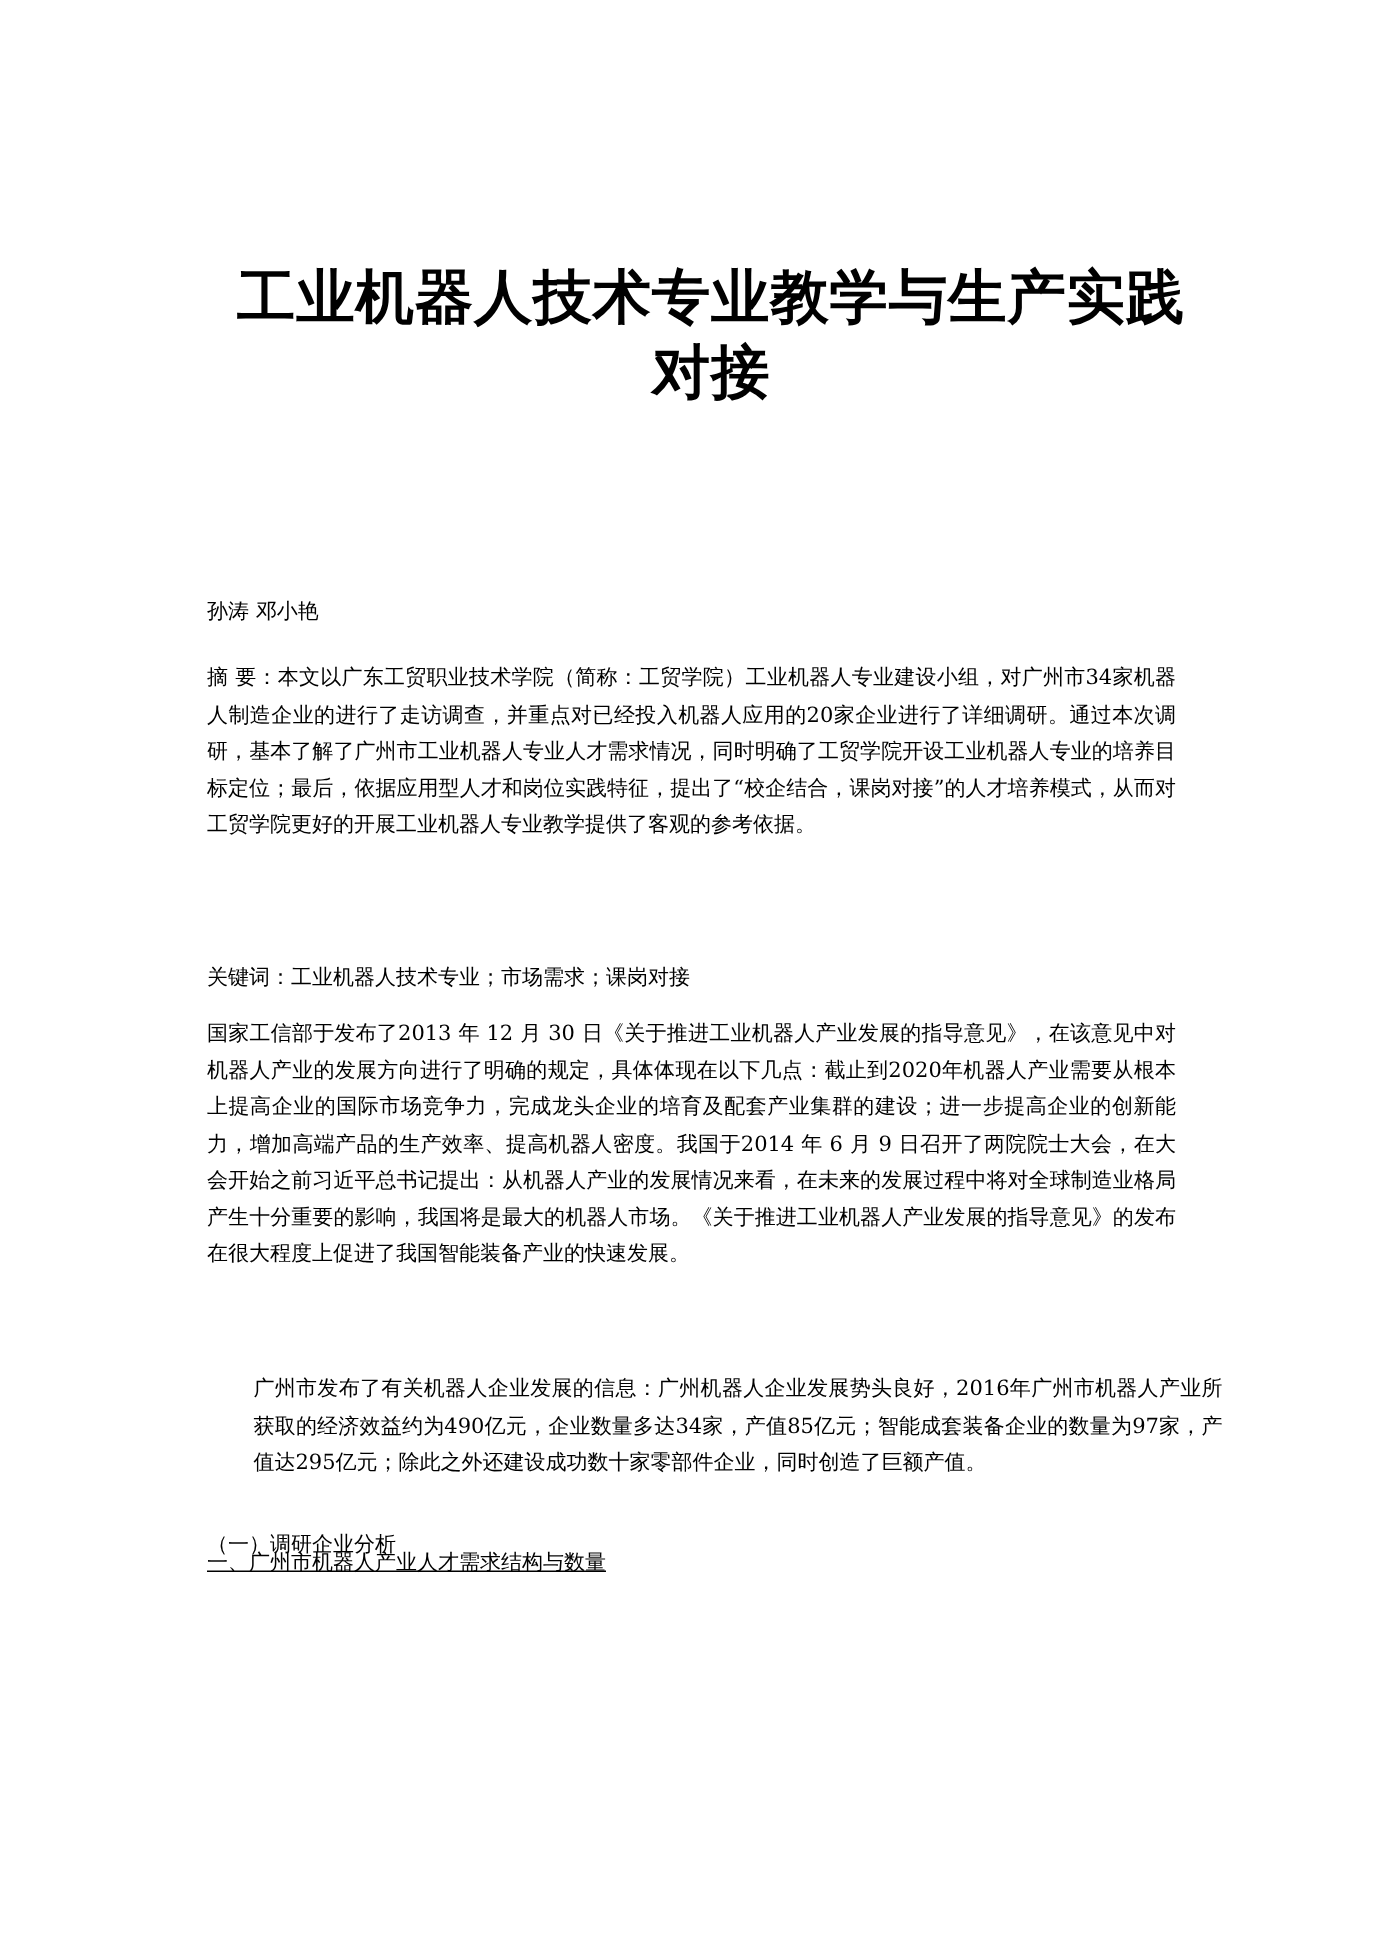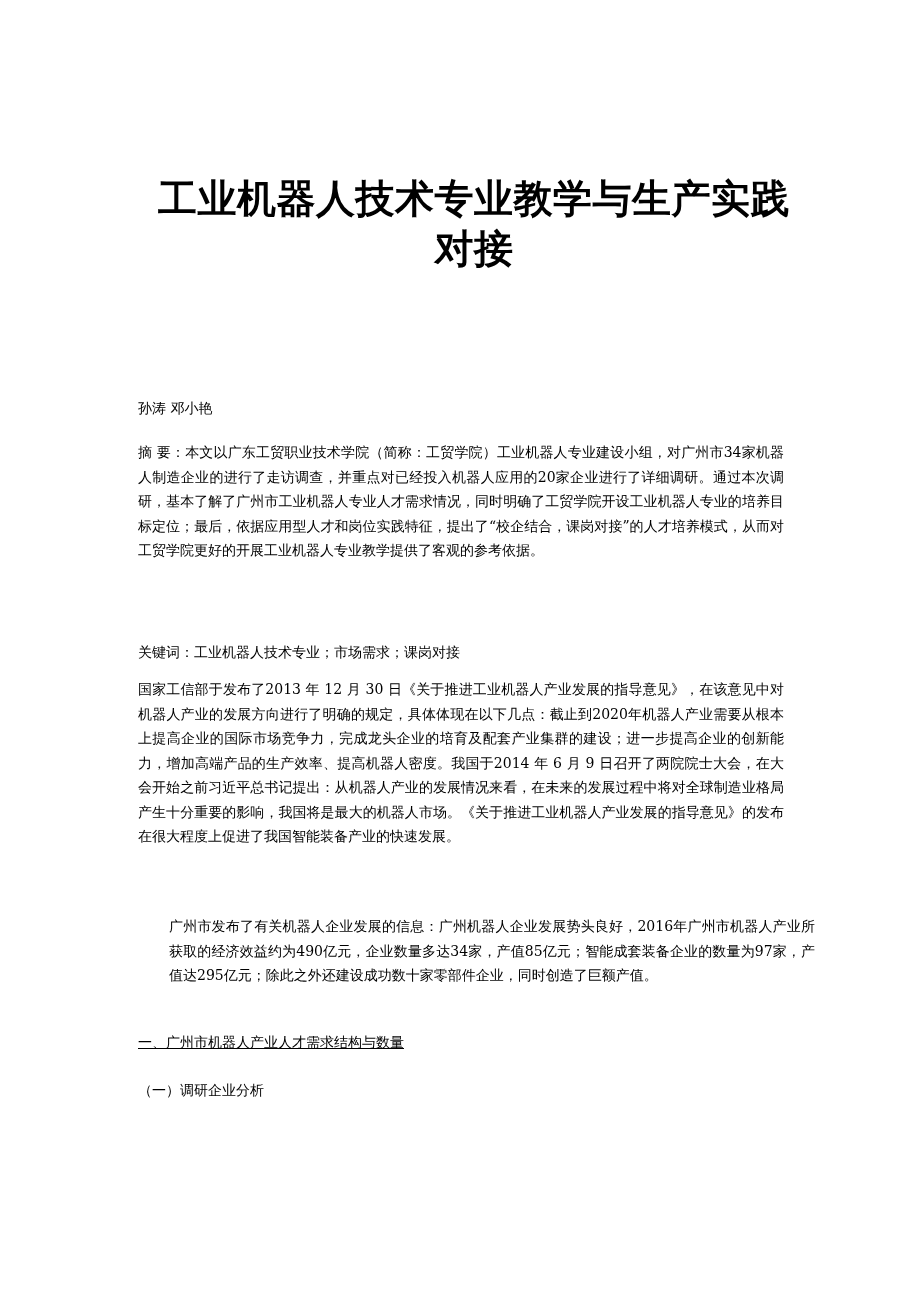--- a/index.html
+++ b/index.html
@@ -42,21 +42,21 @@
       margin: 0;
       text-align: justify;
       word-break: break-all;
     }
     .authors { top: 396px; }
     .abstract { top: 440px; }
     .keywords { top: 630px; margin-top: 10px; }
     .para1 { top: 677px; }
     .para2 { top: 914px; margin-left: 31px; }
     .section1 { top: 1030px; text-decoration: underline; }
-    .subsection1 { top: 1078px; }
+    .subsection1 { top: 1018px; }
   </style>
 </head>
 <body>
 
 <div class="page">
   <h1 class="title">工业机器人技术专业教学与生产实践对接</h1>
 
   <p class="block authors">孙涛 邓小艳</p>
 
   <p class="block abstract">摘 要：本文以广东工贸职业技术学院（简称：工贸学院）工业机器人专业建设小组，对广州市34家机器人制造企业的进行了走访调查，并重点对已经投入机器人应用的20家企业进行了详细调研。通过本次调研，基本了解了广州市工业机器人专业人才需求情况，同时明确了工贸学院开设工业机器人专业的培养目标定位；最后，依据应用型人才和岗位实践特征，提出了“校企结合，课岗对接”的人才培养模式，从而对工贸学院更好的开展工业机器人专业教学提供了客观的参考依据。</p>

